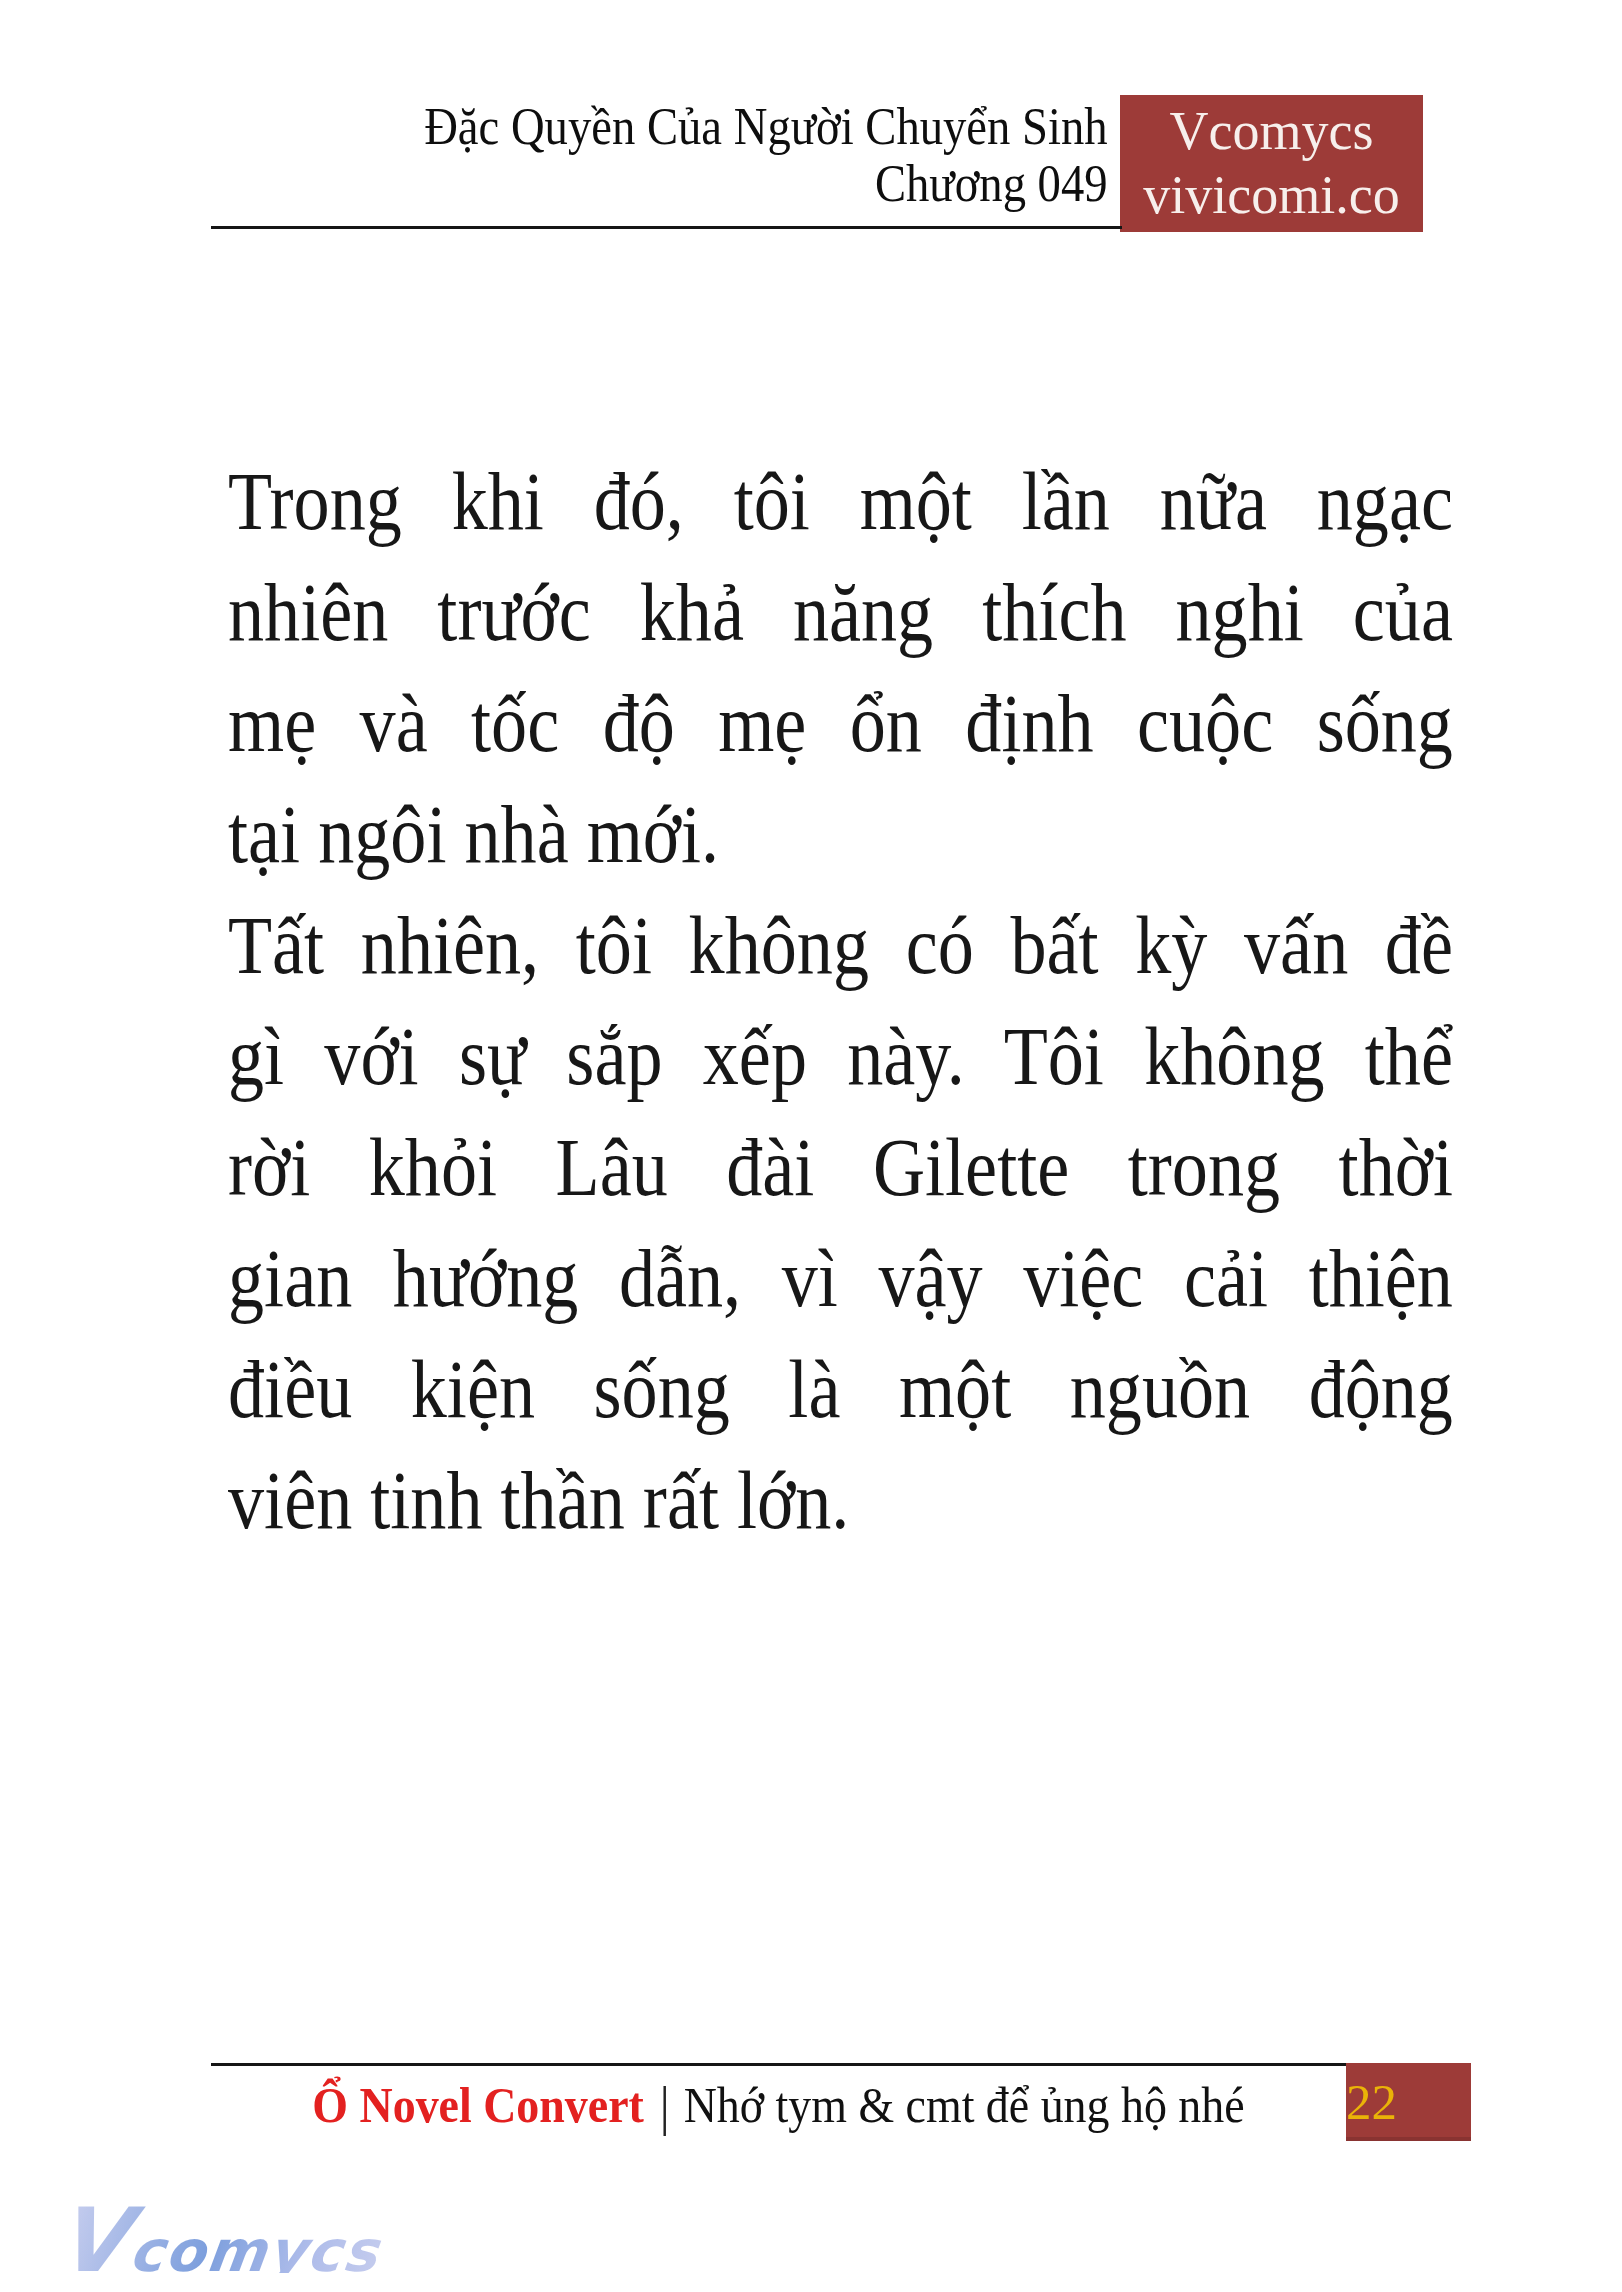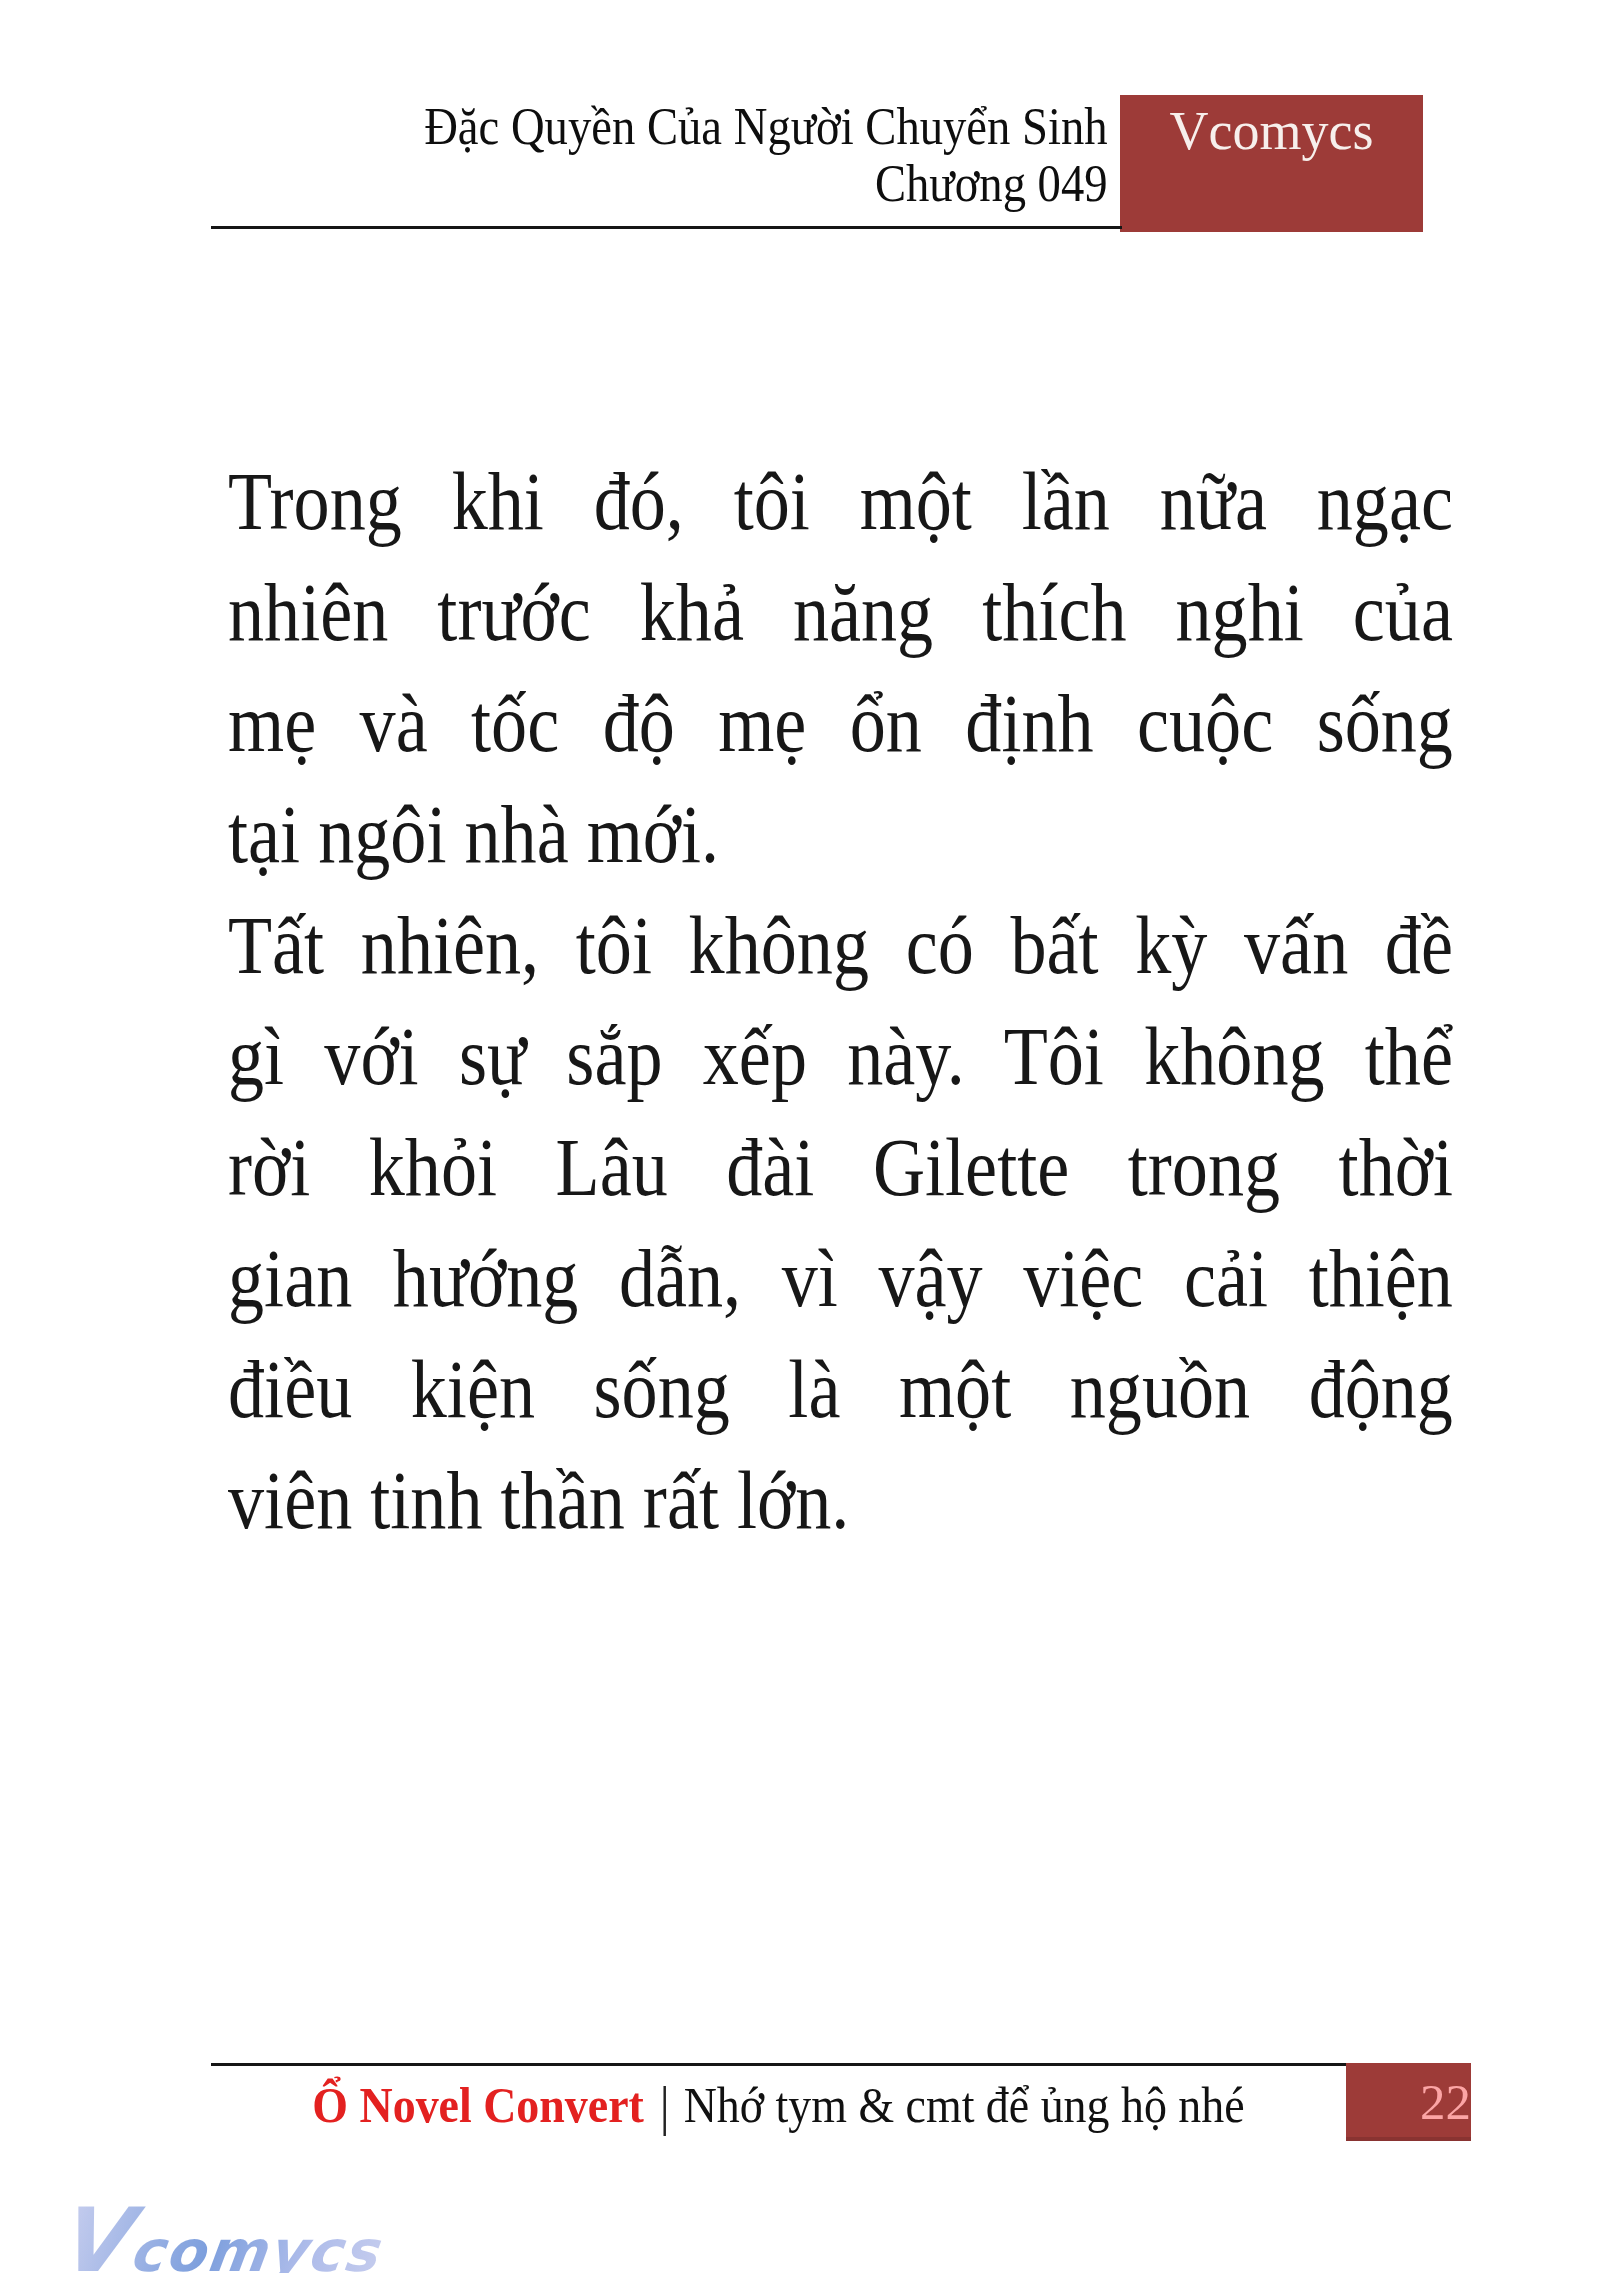--- a/index.html
+++ b/index.html
@@ -122,24 +122,24 @@
     font-size: 55px;
     vertical-align: -2px;
   }
   .page-badge {
     position: absolute;
     left: 1314px;
     top: 2063px;
     width: 125px;
     height: 78px;
     background: var(--brand-red);
-    color: #fca5a5;
+    color: #eab308;
     font-size: 51px;
     line-height: 78px;
-    text-align: right;
+    text-align: left;
     box-shadow: inset 0 -3.9px 0 rgba(0,0,0,0.12);
   }
 
   
   .watermark {
     position: absolute;
     left: 23.5px;
     top: 2197px;
     font-family: "DejaVu Sans", "Liberation Sans", sans-serif;
     font-style: italic;
@@ -163,20 +163,21 @@
 
 <div class="page">
 
   <div class="header-title">
     <div>Đặc Quyền Của Người Chuyển Sinh</div>
     <div>Chương 049</div>
   </div>
 
   <div class="brand-box">
     <div>Vcomycs</div>
+    <div>vivicomi.co</div>
   </div>
 
   <div class="header-rule"></div>
 
   <div class="body-text">
 
     <div class="para para-2">
       <div class="line">Trong khi đó, tôi một lần nữa ngạc</div>
       <div class="line">nhiên trước khả năng thích nghi của</div>
       <div class="line">mẹ và tốc độ mẹ ổn định cuộc sống</div>

